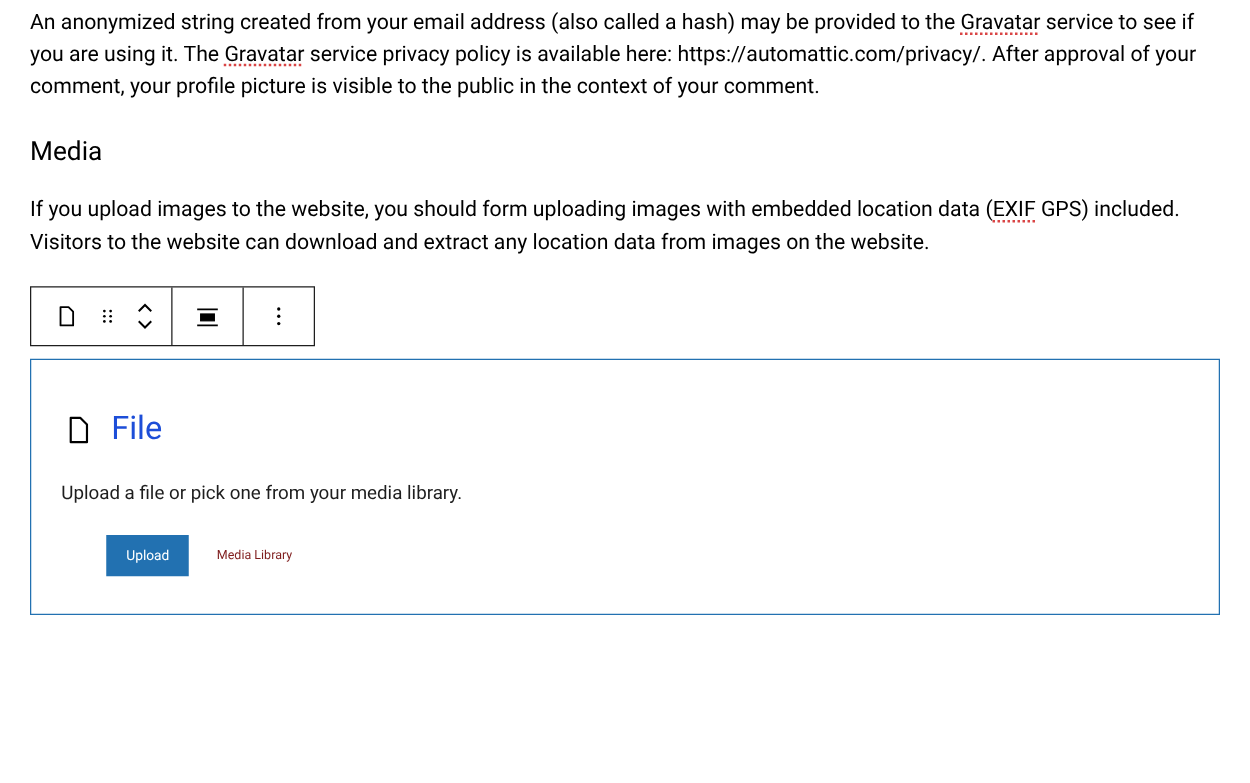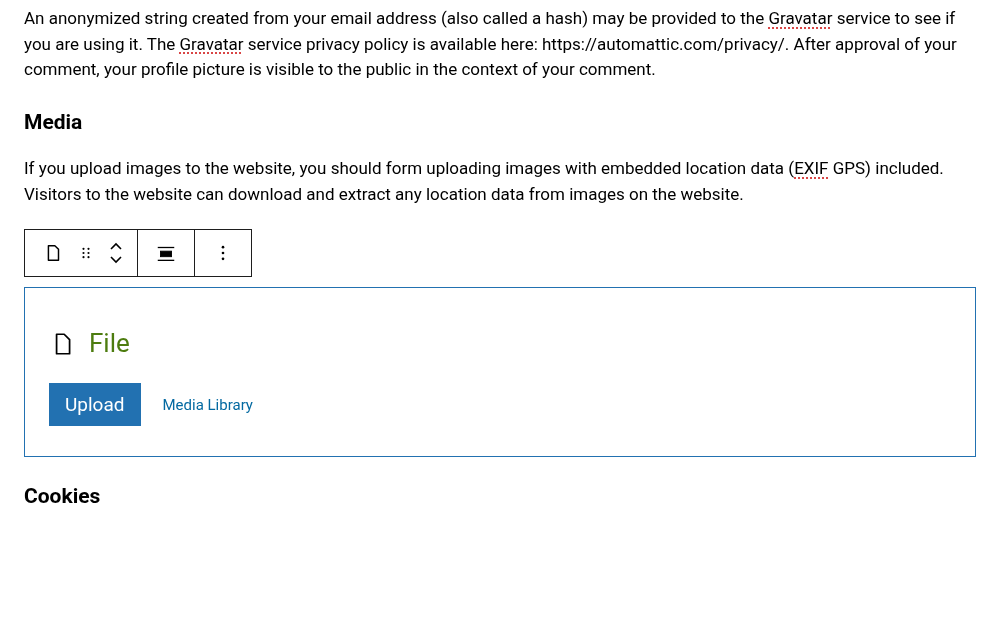--- a/index.html
+++ b/index.html
@@ -19,21 +19,21 @@
   .para {
     margin: 0 0 18px 0;
   }
   .spelldot {
     text-decoration: underline dotted #d94545;
     text-decoration-thickness: 2px;
     text-underline-offset: 3px;
   }
   h3.section-heading {
     font-size: 21px;
-    font-weight: 700;
+    font-weight: 400;
     margin: 24px 0 18px 0;
   }
 
   .block-toolbar {
     display: inline-flex;
     border: 1px solid #1e1e1e;
     height: 48px;
     background: #fff;
     margin: 4px 0 10px 0;
   }
@@ -66,46 +66,47 @@
   .file-header {
     display: flex;
     align-items: center;
     gap: 14px;
     margin-bottom: 20px;
   }
   .file-header svg { display: block; }
   .file-title {
     font-size: 26px;
     font-weight: 400;
-    color: #4d7c0f;
+    color: #1d4ed8;
   }
   .file-desc {
     font-size: 15px;
     color: #1e1e1e;
     margin-bottom: 22px;
   }
   .file-actions {
     display: flex;
     align-items: center;
     gap: 22px;
   }
   .btn-primary {
     background: #2271b1;
     color: #fff;
-    font-size: 19px;
+    font-size: 11px;
     padding: 10px 16px;
     border: none;
     cursor: pointer;
     font-family: inherit;
+    margin-left: 36px;
   }
   .btn-link {
     background: none;
     border: none;
-    color: #0369a1;
-    font-size: 15px;
+    color: #7f1d1d;
+    font-size: 10px;
     cursor: pointer;
     font-family: inherit;
     padding: 0;
   }
 </style>
 </head>
 <body>
 
 <div class="page">
 
@@ -166,21 +167,21 @@
 
   <div class="file-block">
     <div class="file-header">
       <span>
         <svg width="26" height="26" viewBox="0 0 24 24" fill="none" stroke="#000" stroke-width="1.6">
           <path d="M7 3h7l5 5v13H7z" stroke-linejoin="round" fill="none"></path>
         </svg>
       </span>
       <span class="file-title">File</span>
     </div>
+    <div class="file-desc">Upload a file or pick one from your media library.</div>
     <div class="file-actions">
       <button class="btn-primary">Upload</button>
       <button class="btn-link">Media Library</button>
     </div>
   </div>
 
-  <h3 class="section-heading">Cookies</h3>
 
 </div>
 
 </body></html>

